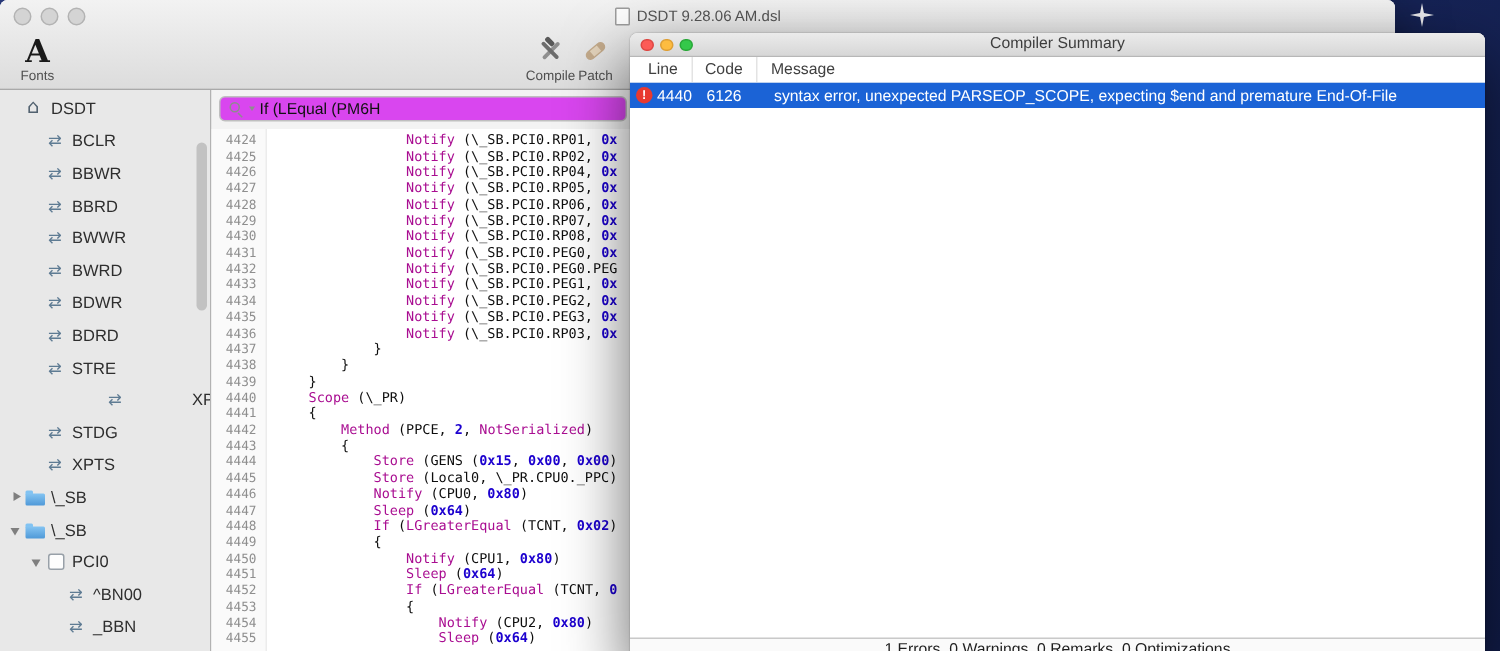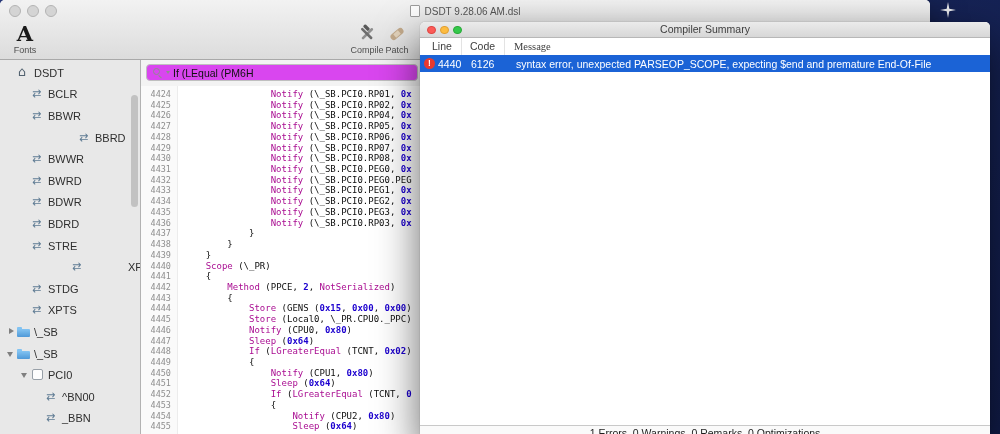--- a/index.html
+++ b/index.html
@@ -97,21 +97,21 @@
       line-height:15px;}
   .ctl{position:absolute;top:3.5px;width:8.5px;height:8.5px;border-radius:50%;box-sizing:border-box;}
   .ctl-close{left:7px;background:#fc5b57;border:1px solid #dd4743;}
   .ctl-min{left:20px;background:#fdbc40;border:1px solid #df9f34;}
   .ctl-zoom{left:33px;background:#34c84a;border:1px solid #29a838;}
   .c-header{display:flex;height:17px;border-bottom:1px solid #dcdcdc;background:#fff;
       font-size:10.5px;color:#404040;}
   .ch{line-height:17px;box-sizing:border-box;}
   .ch-line{width:42px;padding-left:12px;border-right:1px solid #e3e3e3;}
   .ch-code{width:43px;padding-left:8px;border-right:1px solid #e3e3e3;}
-  .ch-msg{flex:1;padding-left:9px;font-family:Liberation Serif, serif;}
+  .ch-msg{flex:1;padding-left:9px;}
   .c-body{position:absolute;left:0;right:0;top:33px;bottom:16px;background:#fff;overflow:hidden;}
   .err-row{height:17px;display:flex;align-items:center;background:#1b63d6;color:#fff;
       font-size:10.5px;white-space:nowrap;}
   .err-ico{width:11px;height:11px;flex:none;margin-left:4px;border-radius:50%;background:#e8392f;
       color:#fff;font-size:8.5px;font-weight:bold;text-align:center;line-height:11px;}
   .err-line{margin-left:3px;width:30px;flex:none;}
   .err-code{width:40px;flex:none;padding-left:3px;box-sizing:border-box;}
   .err-msg{flex:1;padding-left:8px;overflow:hidden;text-overflow:ellipsis;}
   .c-status{position:absolute;left:0;right:0;bottom:0;height:16px;background:#fafafa;
       border-top:1px solid #c9c9c9;text-align:center;font-size:10.5px;color:#1e1e1e;
@@ -176,21 +176,21 @@
         <div class="sb-row" style="padding-left: 20px;">
           <span class="tri"></span>
           <span class="icn icn-method"></span>
           <span class="sb-label">BCLR</span>
         </div>
         <div class="sb-row" style="padding-left: 20px;">
           <span class="tri"></span>
           <span class="icn icn-method"></span>
           <span class="sb-label">BBWR</span>
         </div>
-        <div class="sb-row" style="padding-left: 20px; margin-left: 47px;">
+        <div class="sb-row" style="padding-left: 20px;">
           <span class="tri"></span>
           <span class="icn icn-method"></span>
           <span class="sb-label">BBRD</span>
         </div>
         <div class="sb-row" style="padding-left: 20px;">
           <span class="tri"></span>
           <span class="icn icn-method"></span>
           <span class="sb-label">BWWR</span>
         </div>
         <div class="sb-row" style="padding-left: 20px;">

